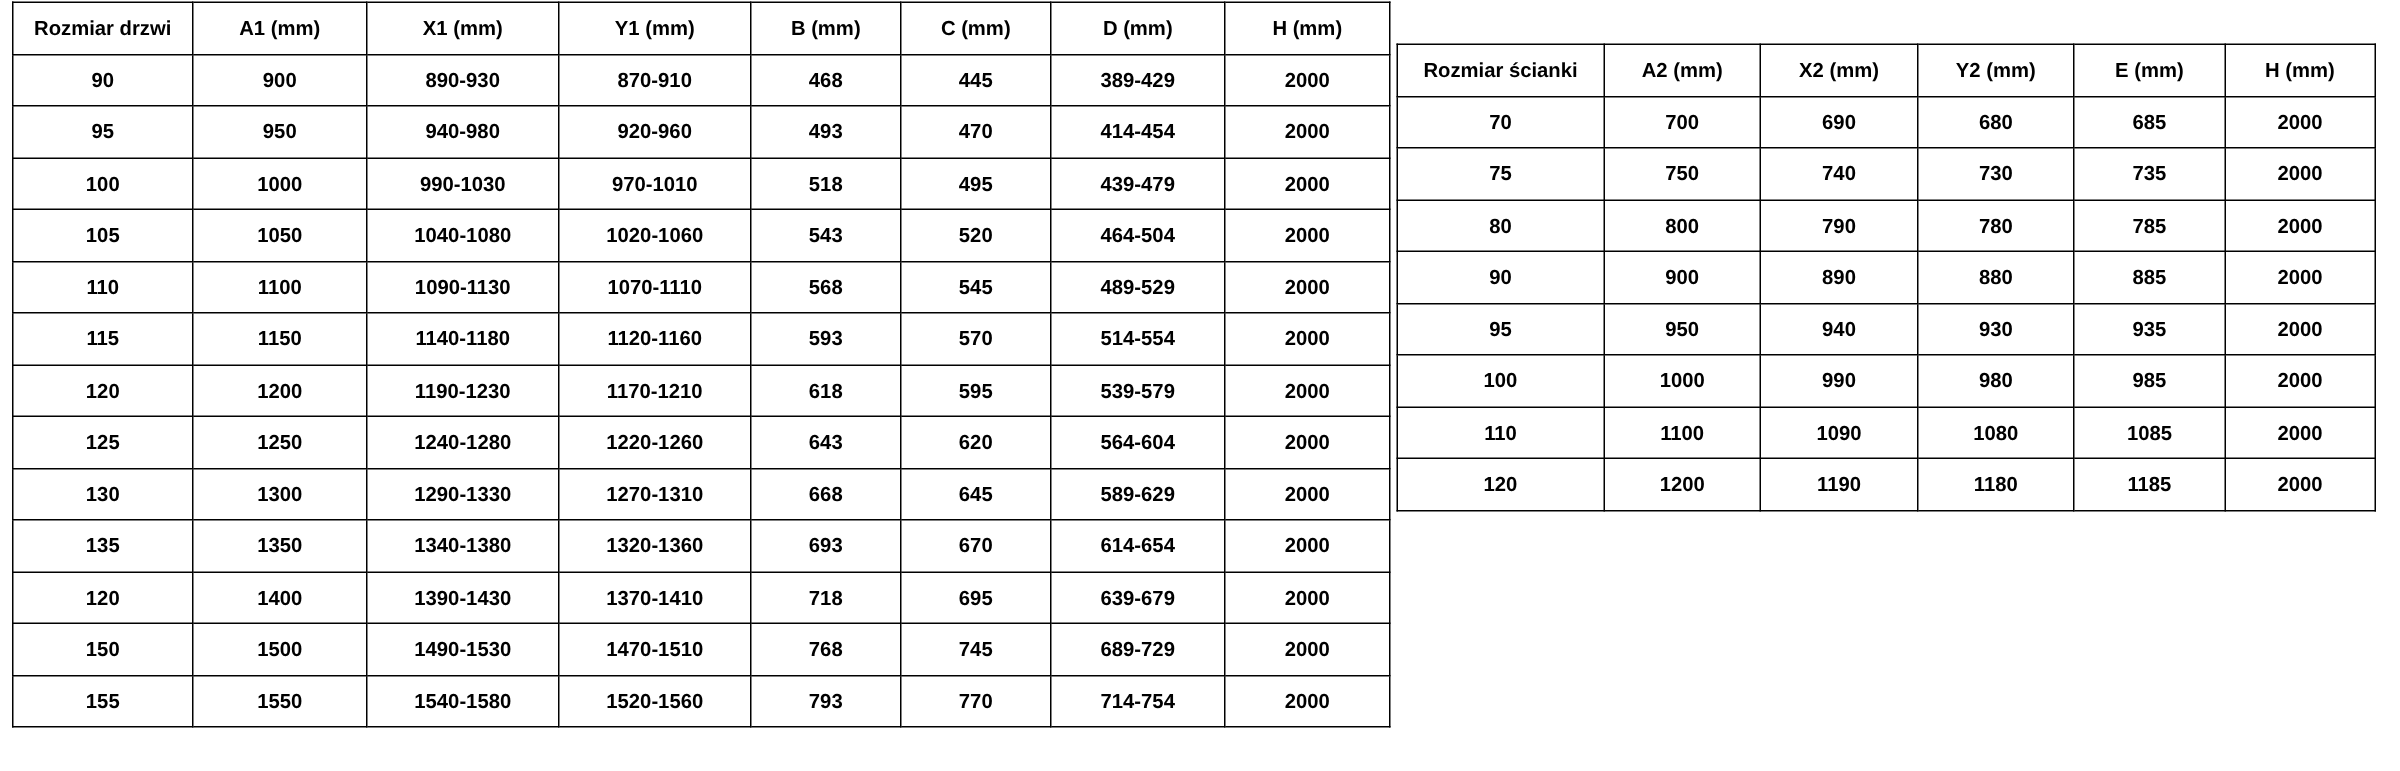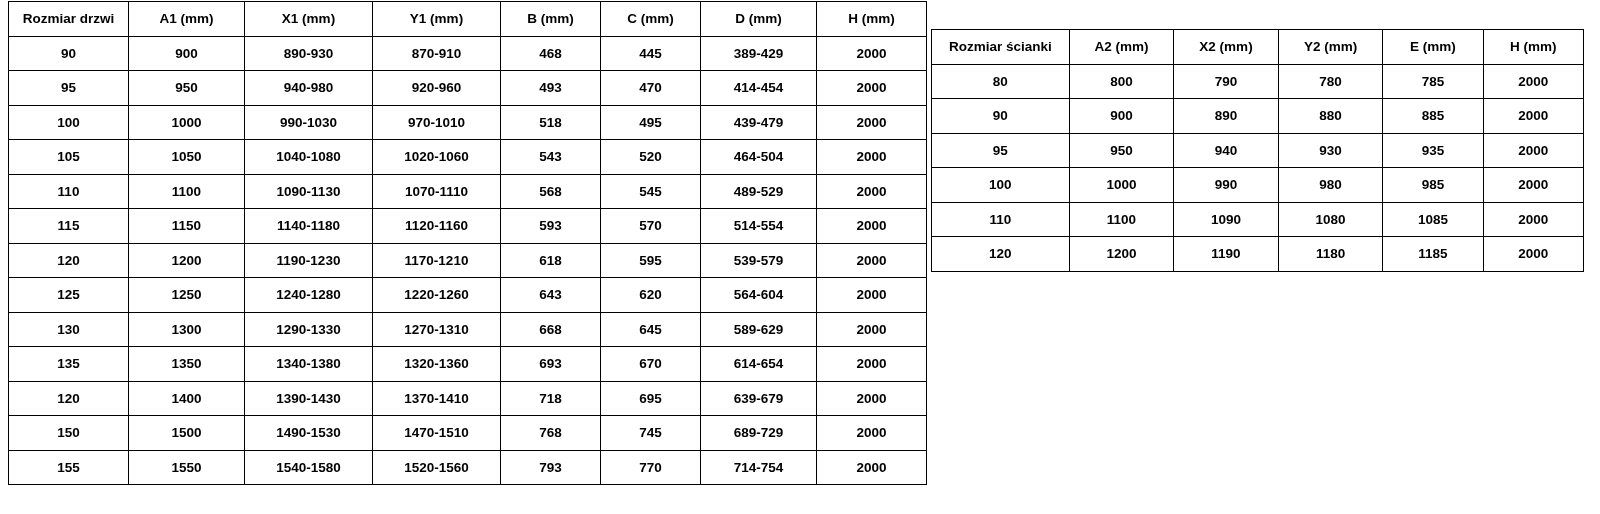--- a/index.html
+++ b/index.html
@@ -245,20 +245,36 @@
           <th>Rozmiar ścianki</th>
           <th>A2 (mm)</th>
           <th>X2 (mm)</th>
           <th>Y2 (mm)</th>
           <th>E (mm)</th>
           <th>H (mm)</th>
         </tr>
     </thead>
     <tbody>
         <tr>
+          <td>70</td>
+          <td>700</td>
+          <td>690</td>
+          <td>680</td>
+          <td>685</td>
+          <td>2000</td>
+        </tr>
+        <tr>
+          <td>75</td>
+          <td>750</td>
+          <td>740</td>
+          <td>730</td>
+          <td>735</td>
+          <td>2000</td>
+        </tr>
+        <tr>
           <td>80</td>
           <td>800</td>
           <td>790</td>
           <td>780</td>
           <td>785</td>
           <td>2000</td>
         </tr>
         <tr>
           <td>90</td>
           <td>900</td>

